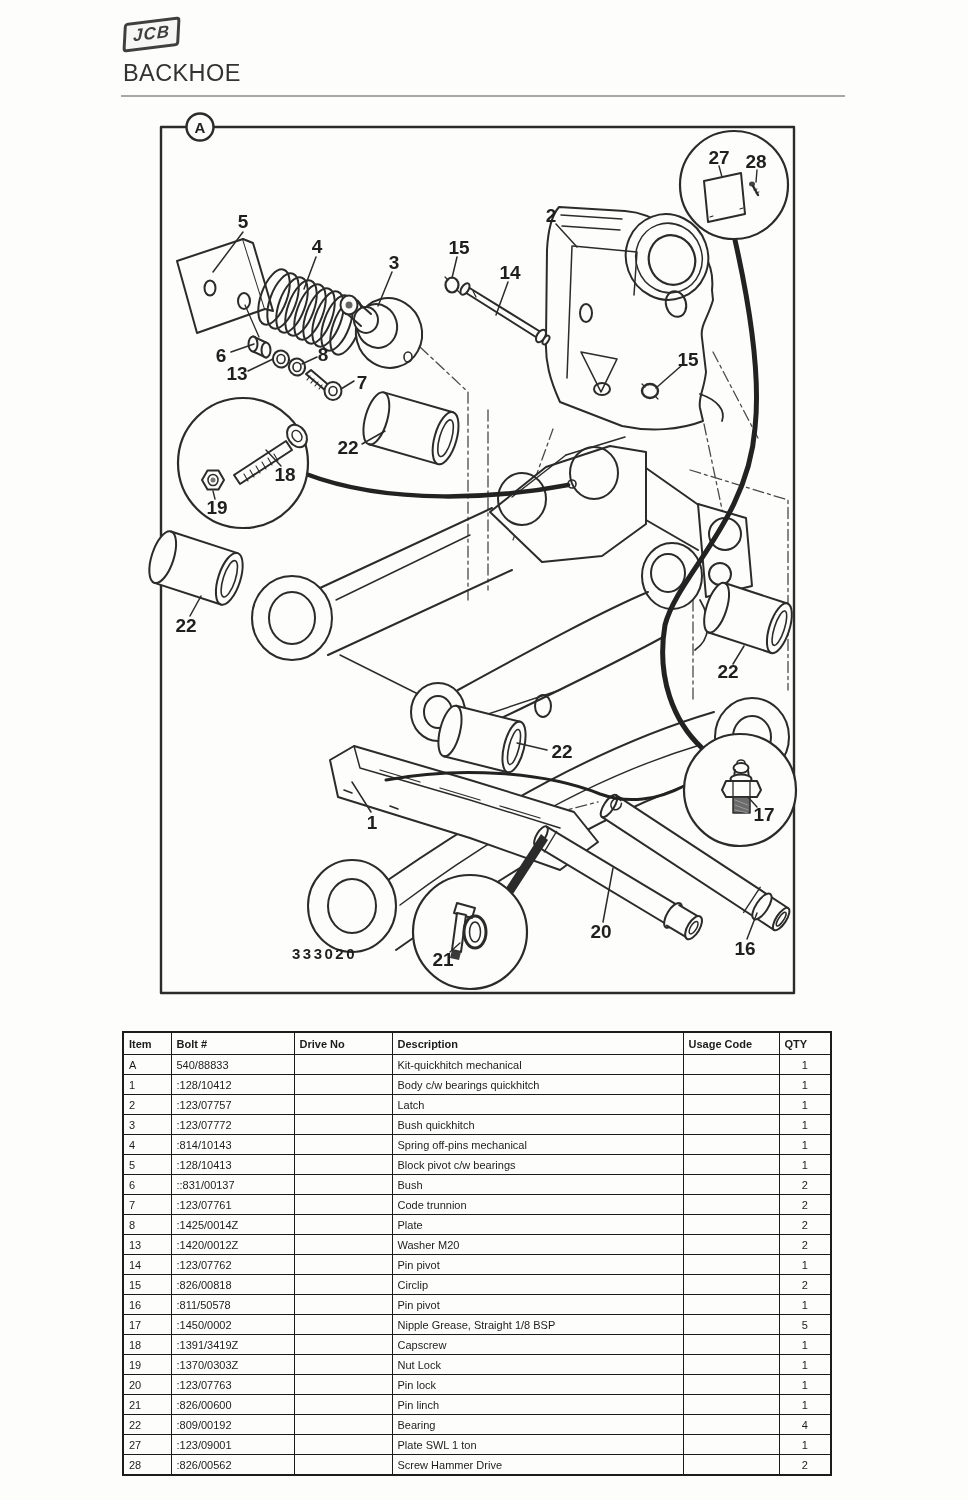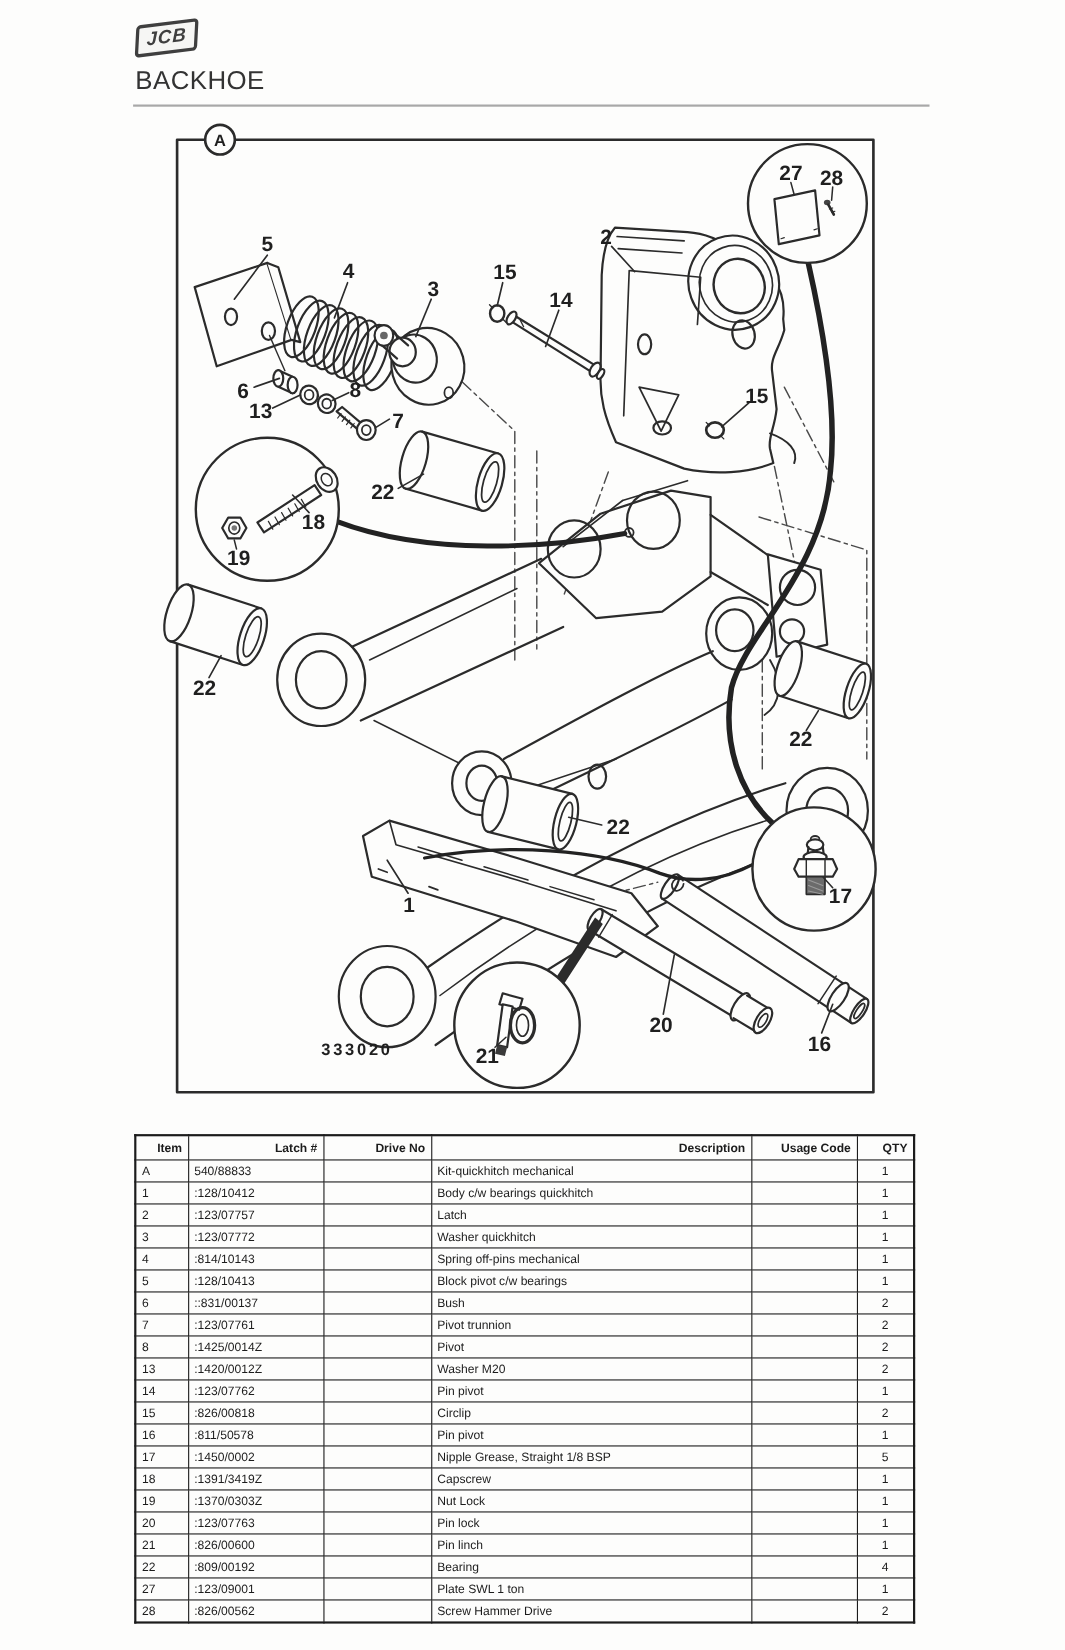--- a/index.html
+++ b/index.html
@@ -22,21 +22,21 @@
   svg text{font-family:"Liberation Sans",sans-serif;font-weight:700;font-size:19px;
       fill:#1f1f1f;text-anchor:middle;}
   svg text.view-a{font-size:15px;}
   svg text.fig-num{font-size:15px;letter-spacing:2.5px;text-anchor:start;}
   
   .parts-table{position:absolute;left:122px;top:1031px;border-collapse:collapse;
       table-layout:fixed;width:708px;font-size:11px;color:#1c1c1c;background:#fdfdfc;}
   .parts-table th,.parts-table td{border:1px solid #1c1c1c;padding:0 5px;
       overflow:hidden;white-space:nowrap;}
   .parts-table{border:2px solid #1c1c1c;}
-  .parts-table th{height:21px;font-size:11px;text-align:right;}
+  .parts-table th{height:21px;font-size:11px;text-align:left;}
   .parts-table td{height:19px;text-align:left;}
   .parts-table td.c-qty{text-align:center;}
 </style>
 </head>
 <body>
 
 <div class="page">
 
   <div class="logo">
     <div class="logo-box">
@@ -371,21 +371,21 @@
       <col style="width:48px">
         <col style="width:123px">
         <col style="width:98px">
       <col style="width:291px">
         <col style="width:96px">
         <col style="width:52px">
     </colgroup>
     <thead>
       <tr>
         <th>Item</th>
-        <th>Latch #</th>
+        <th>Bolt #</th>
         <th>Drive No</th>
         <th>Description</th>
         <th>Usage Code</th>
         <th>QTY</th>
       </tr>
     </thead>
     <tbody>
 
     <tr>
         <td class="c-item">A</td>
@@ -408,21 +408,21 @@
         <td class="c-part">:123/07757</td>
         <td class="c-chg"></td>
         <td class="c-desc">Latch</td>
         <td class="c-use"></td>
         <td class="c-qty">1</td>
       </tr>
         <tr>
         <td class="c-item">3</td>
         <td class="c-part">:123/07772</td>
         <td class="c-chg"></td>
-        <td class="c-desc">Washer quickhitch</td>
+        <td class="c-desc">Bush quickhitch</td>
         <td class="c-use"></td>
         <td class="c-qty">1</td>
       </tr>
         <tr>
         <td class="c-item">4</td>
         <td class="c-part">:814/10143</td>
         <td class="c-chg"></td>
         <td class="c-desc">Spring off-pins mechanical</td>
         <td class="c-use"></td>
         <td class="c-qty">1</td>
@@ -440,29 +440,29 @@
         <td class="c-part">::831/00137</td>
         <td class="c-chg"></td>
         <td class="c-desc">Bush</td>
         <td class="c-use"></td>
         <td class="c-qty">2</td>
       </tr>
         <tr>
         <td class="c-item">7</td>
         <td class="c-part">:123/07761</td>
         <td class="c-chg"></td>
-        <td class="c-desc">Pivot trunnion</td>
+        <td class="c-desc">Code trunnion</td>
         <td class="c-use"></td>
         <td class="c-qty">2</td>
       </tr>
         <tr>
         <td class="c-item">8</td>
         <td class="c-part">:1425/0014Z</td>
         <td class="c-chg"></td>
-        <td class="c-desc">Pivot</td>
+        <td class="c-desc">Plate</td>
         <td class="c-use"></td>
         <td class="c-qty">2</td>
       </tr>
         <tr>
         <td class="c-item">13</td>
         <td class="c-part">:1420/0012Z</td>
         <td class="c-chg"></td>
         <td class="c-desc">Washer M20</td>
         <td class="c-use"></td>
         <td class="c-qty">2</td>

